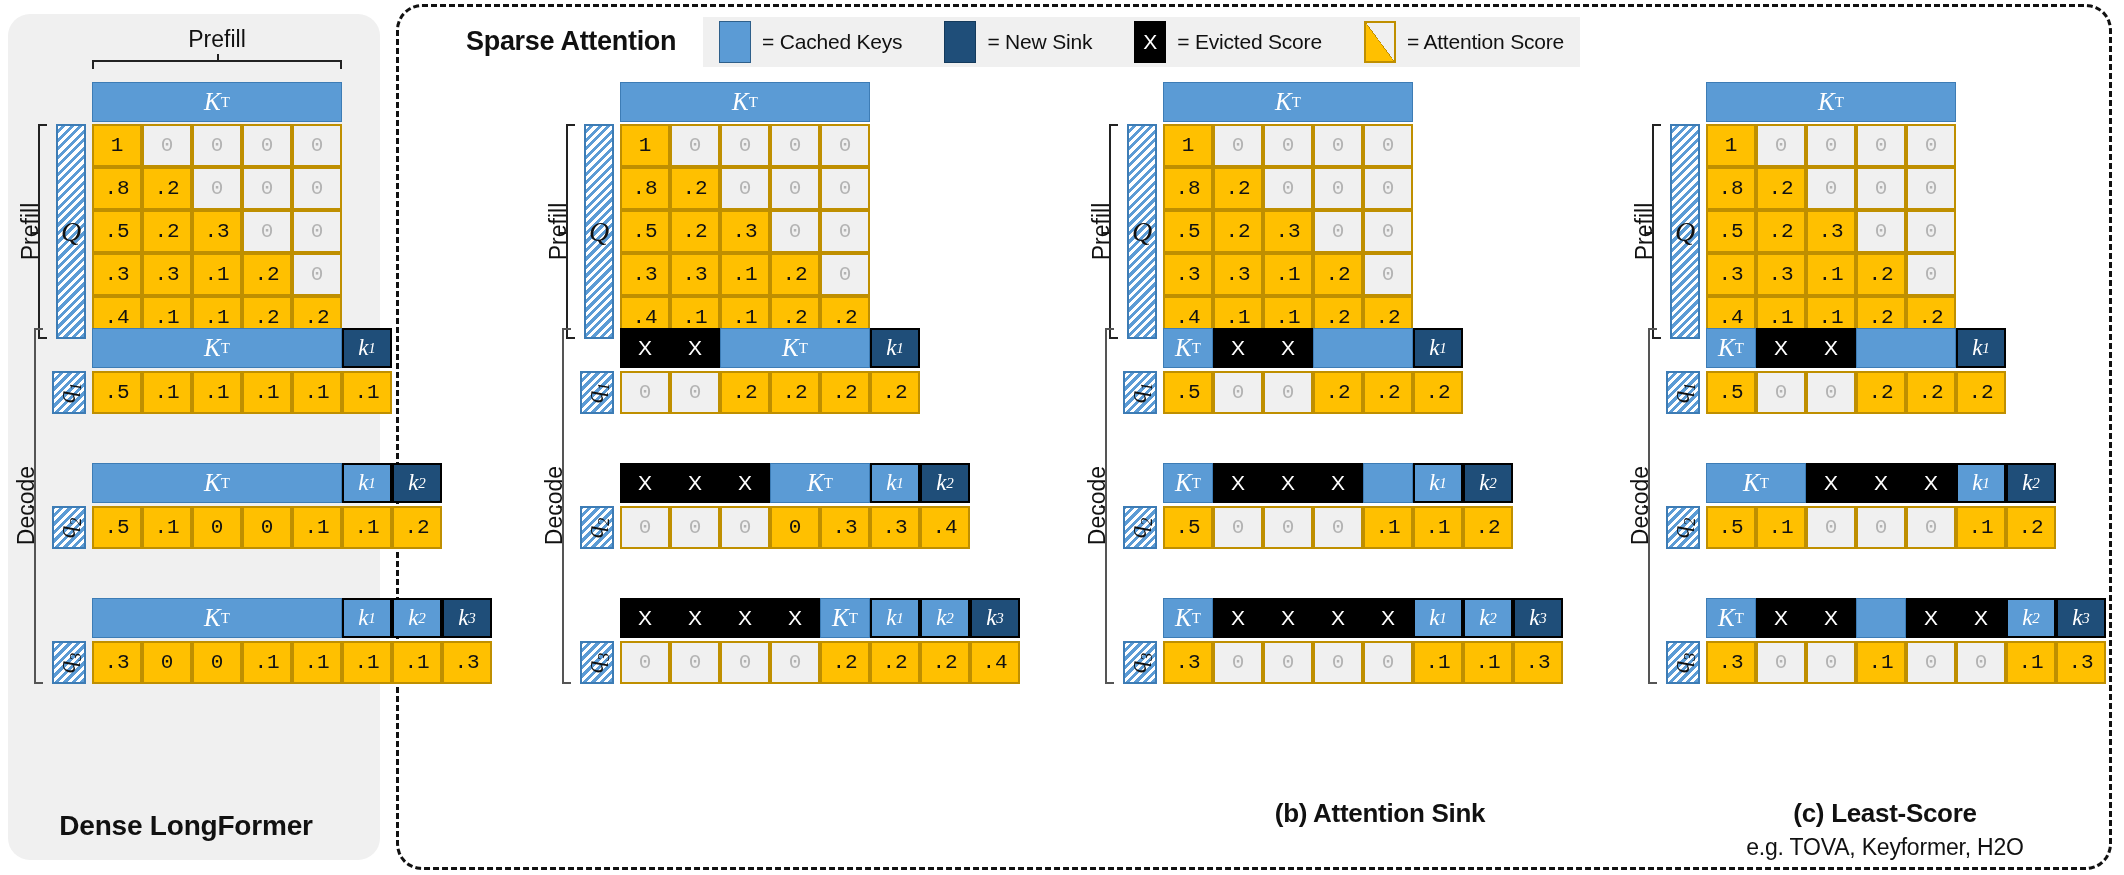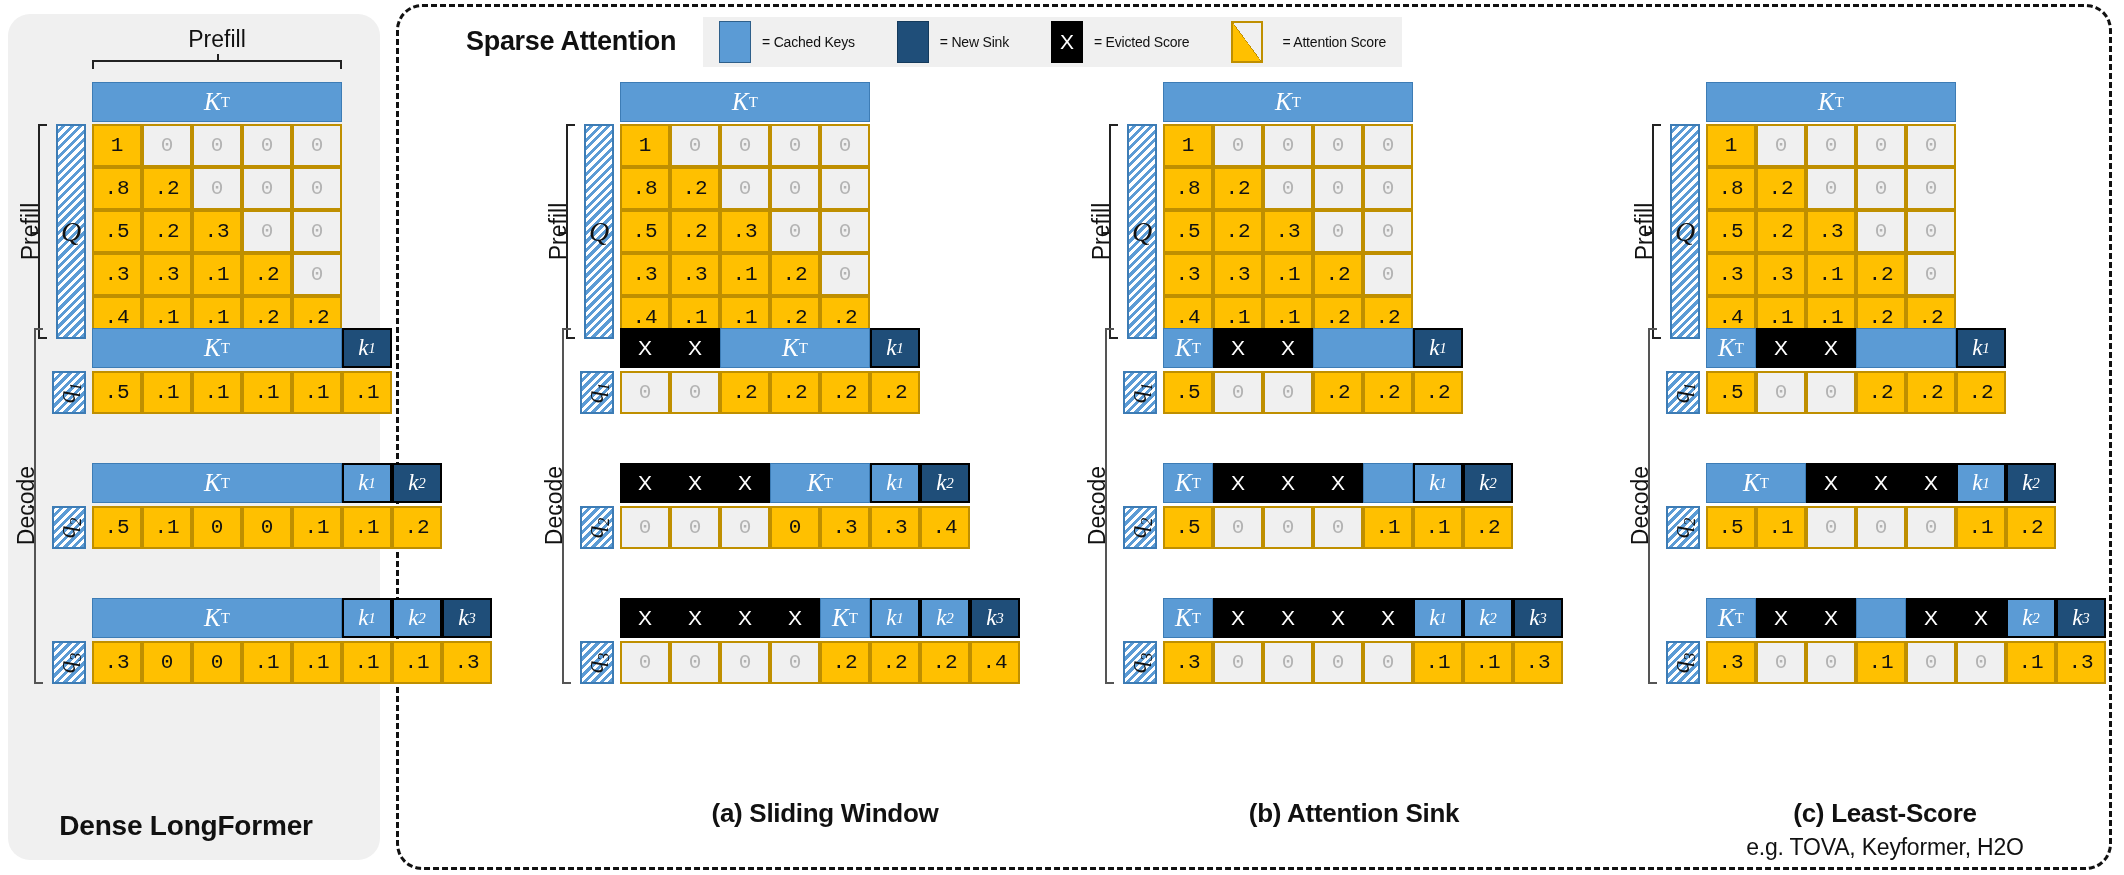--- a/index.html
+++ b/index.html
@@ -22,32 +22,32 @@
     box-sizing:border-box;
   }
 
   
   #legend{
     position:absolute; left:703px; top:17px; height:50px;
     background:#f0f0f0; display:flex; align-items:center;
     padding:0 16px; box-sizing:border-box;
   }
   .legend-item{display:flex;align-items:center;margin-right:42px;}
-  .legend-item:last-child{margin-right:0;gap:8px;}
+  .legend-item:last-child{margin-right:0;}
   .lg-sw{width:32px;height:42px;border:1px solid #2e5f8a;box-sizing:border-box;}
   .lg-sw.cached{background:#5b9bd5;}
   .lg-sw.newk{background:#1f4e79;border-color:#143a5c;}
   .lg-sw.evict{background:#000;border-color:#000;color:#fff;
       display:flex;align-items:center;justify-content:center;
       font-size:21px;font-weight:400;}
   .lg-sw.score{
       border:2px solid #bf8f00;background:#f0f0f0;
       background-image:linear-gradient(to bottom left,#f0f0f0 0%,#f0f0f0 49.4%,#bf8f00 49.4%,#bf8f00 51%,#ffc000 51%,#ffc000 100%);
   }
-  .legend-label{font-size:14px;color:#111;margin-left:11px;white-space:nowrap;letter-spacing:-.2px;}
+  .legend-label{font-size:21px;color:#111;margin-left:11px;white-space:nowrap;letter-spacing:-.2px;}
   #sparse-title{
     position:absolute;left:466px;top:26px;
     font-size:27px;font-weight:bold;color:#111;letter-spacing:-.3px;
   }
 
   
   .kt-bar{
     position:absolute;height:40px;background:#5b9bd5;
     border:1px solid #3d7cb5;box-sizing:border-box;
     color:#fff;font-family:"Liberation Serif",serif;font-style:italic;
@@ -508,21 +508,20 @@
     <div class="qblock rot" style="left: 1666px; top: 641px; width: 34px; height: 43px;">
       <span class="qlabel">q<sub>3</sub></span>
     </div>
     <div class="vbrack thin" style="left: 1648px; top: 328px; height: 356px;">
       <span class="nub"></span>
     </div>
     <div class="side-label vrot" style="left: 1562px; top: 492px; width: 156px; text-align: center;">Decode</div>
   </div>
 
 <div class="caption" id="cap-a" style="left:560px;top:798px;width:530px;">
-  <div class="c1">(a) Sliding Window</div>
 </div>
-<div class="caption" id="cap-b" style="left:1089px;top:798px;width:530px;">
+<div class="caption" id="cap-b" style="left:1115px;top:798px;width:530px;">
   <div class="c1">(b) Attention Sink</div>
 </div>
 <div class="caption" id="cap-c" style="left:1620px;top:798px;width:530px;">
   <div class="c1">(c) Least-Score</div>
   <div class="c2">e.g. TOVA, Keyformer, H2O</div>
 </div>
 
 </body></html>

